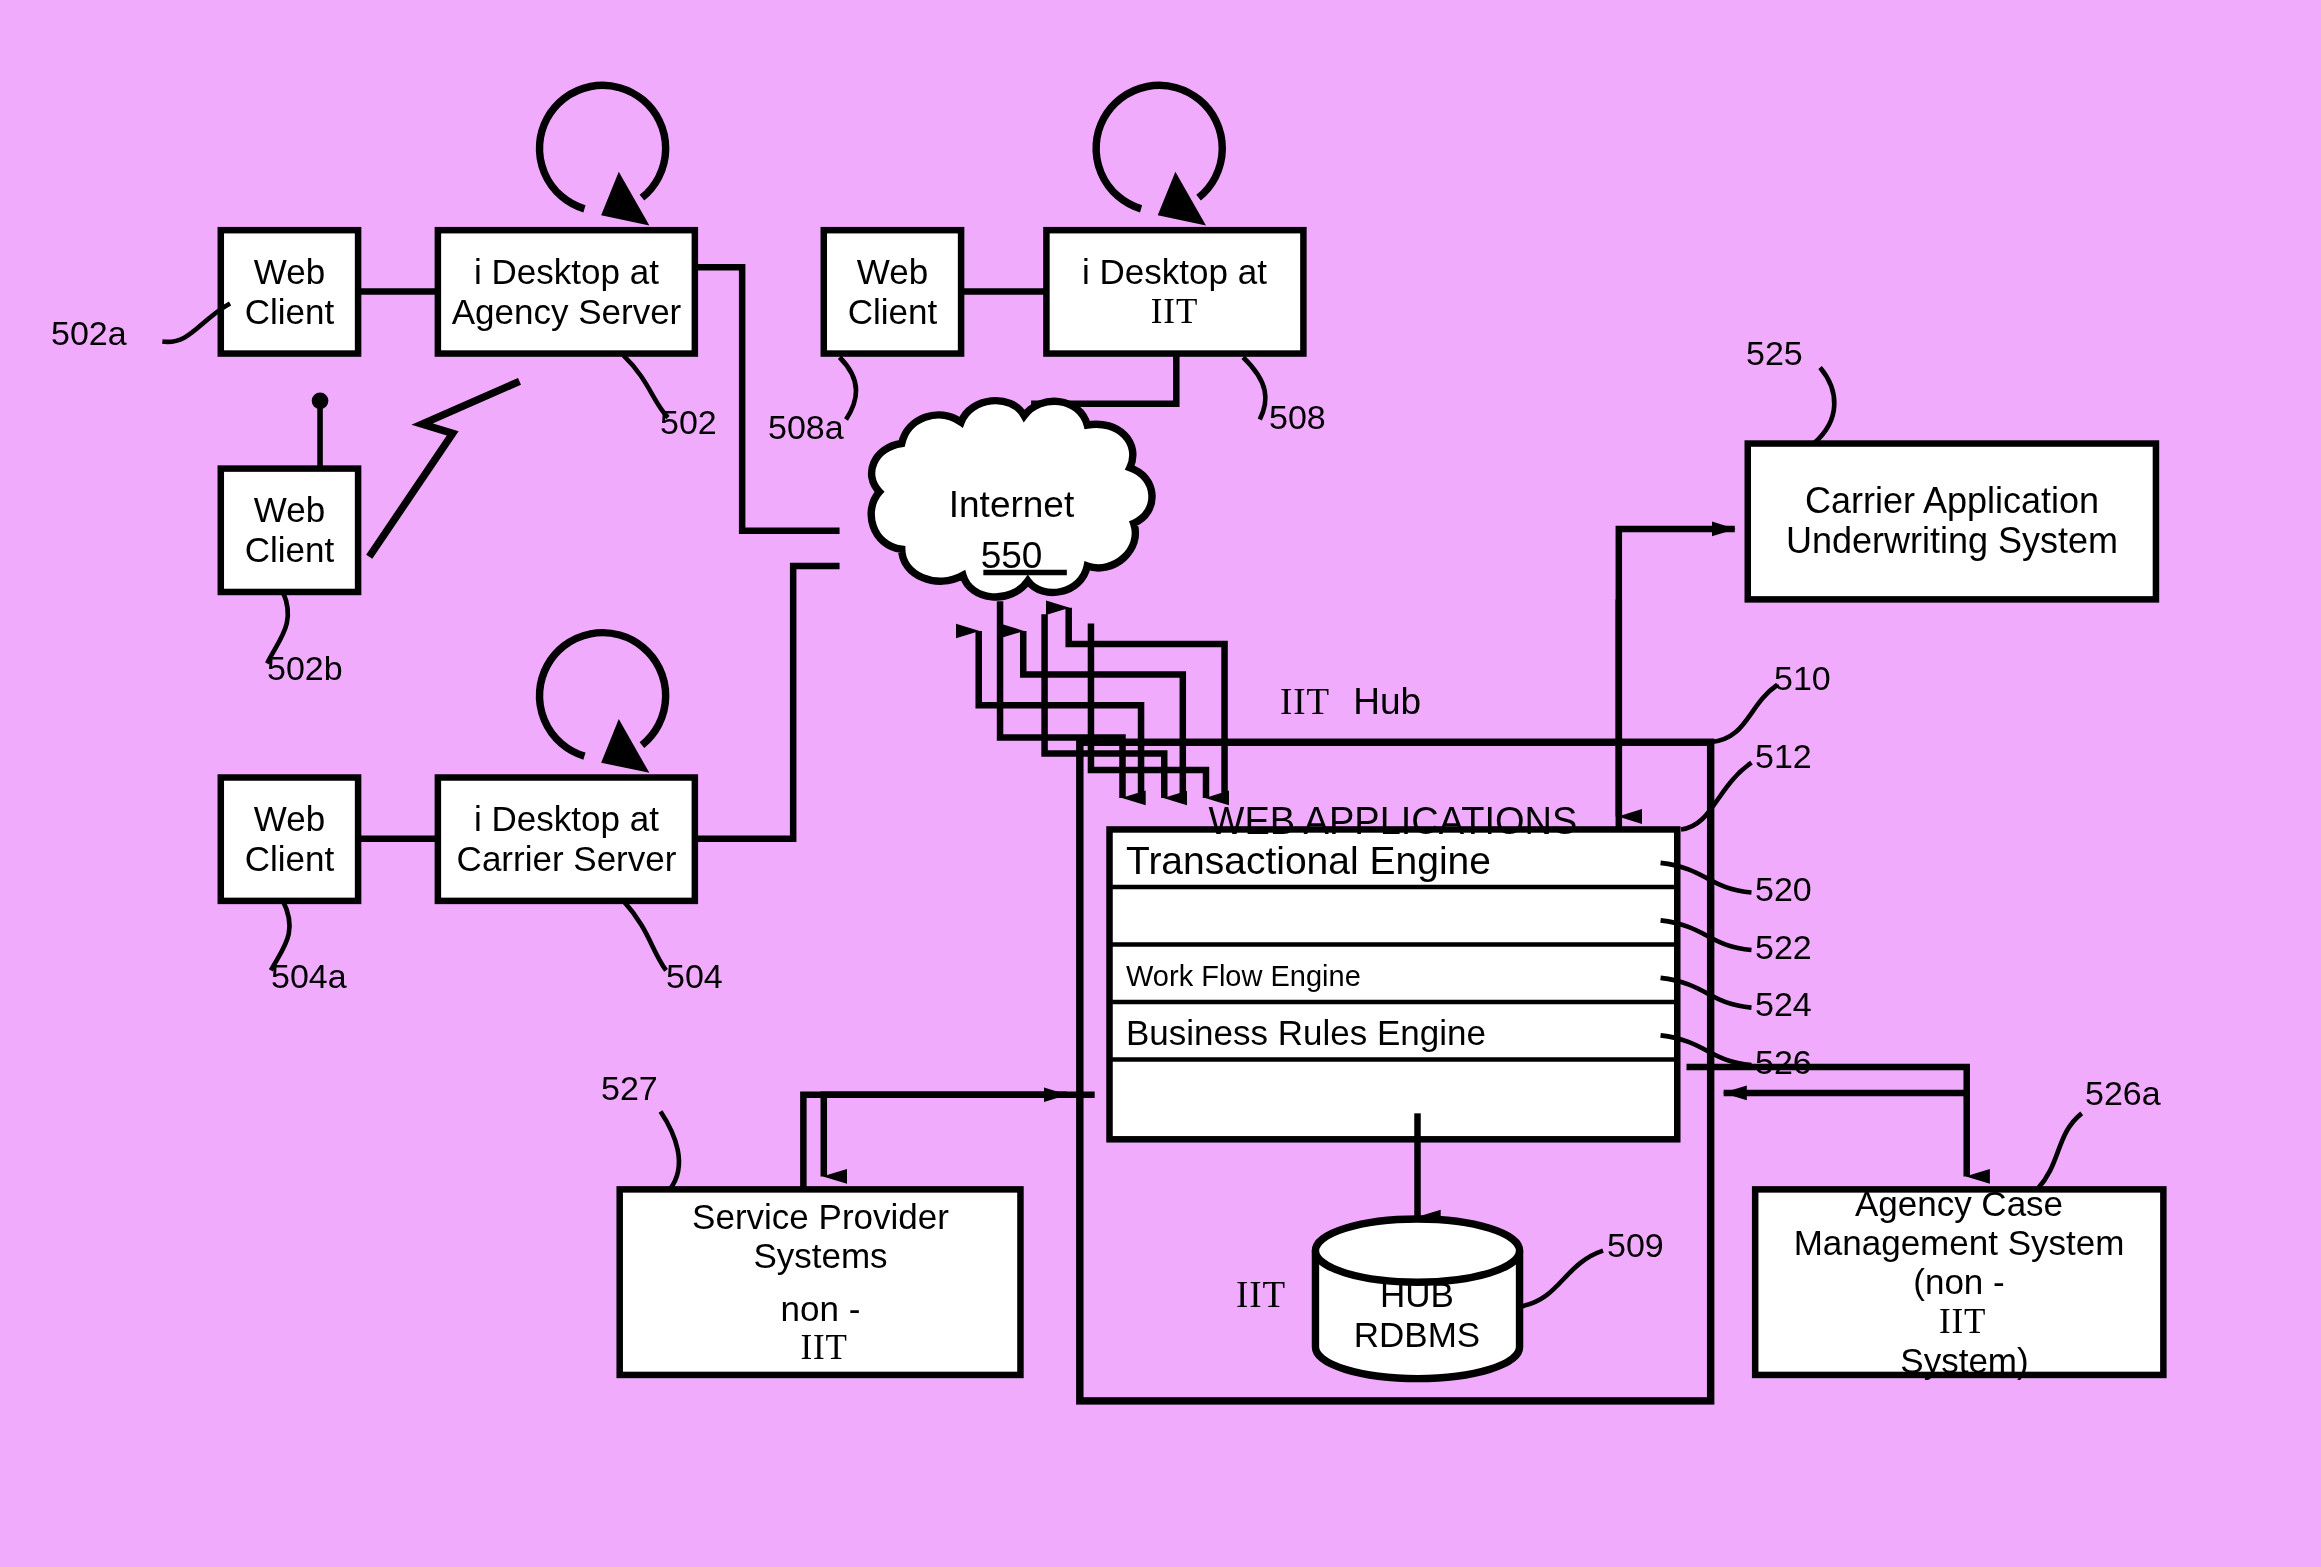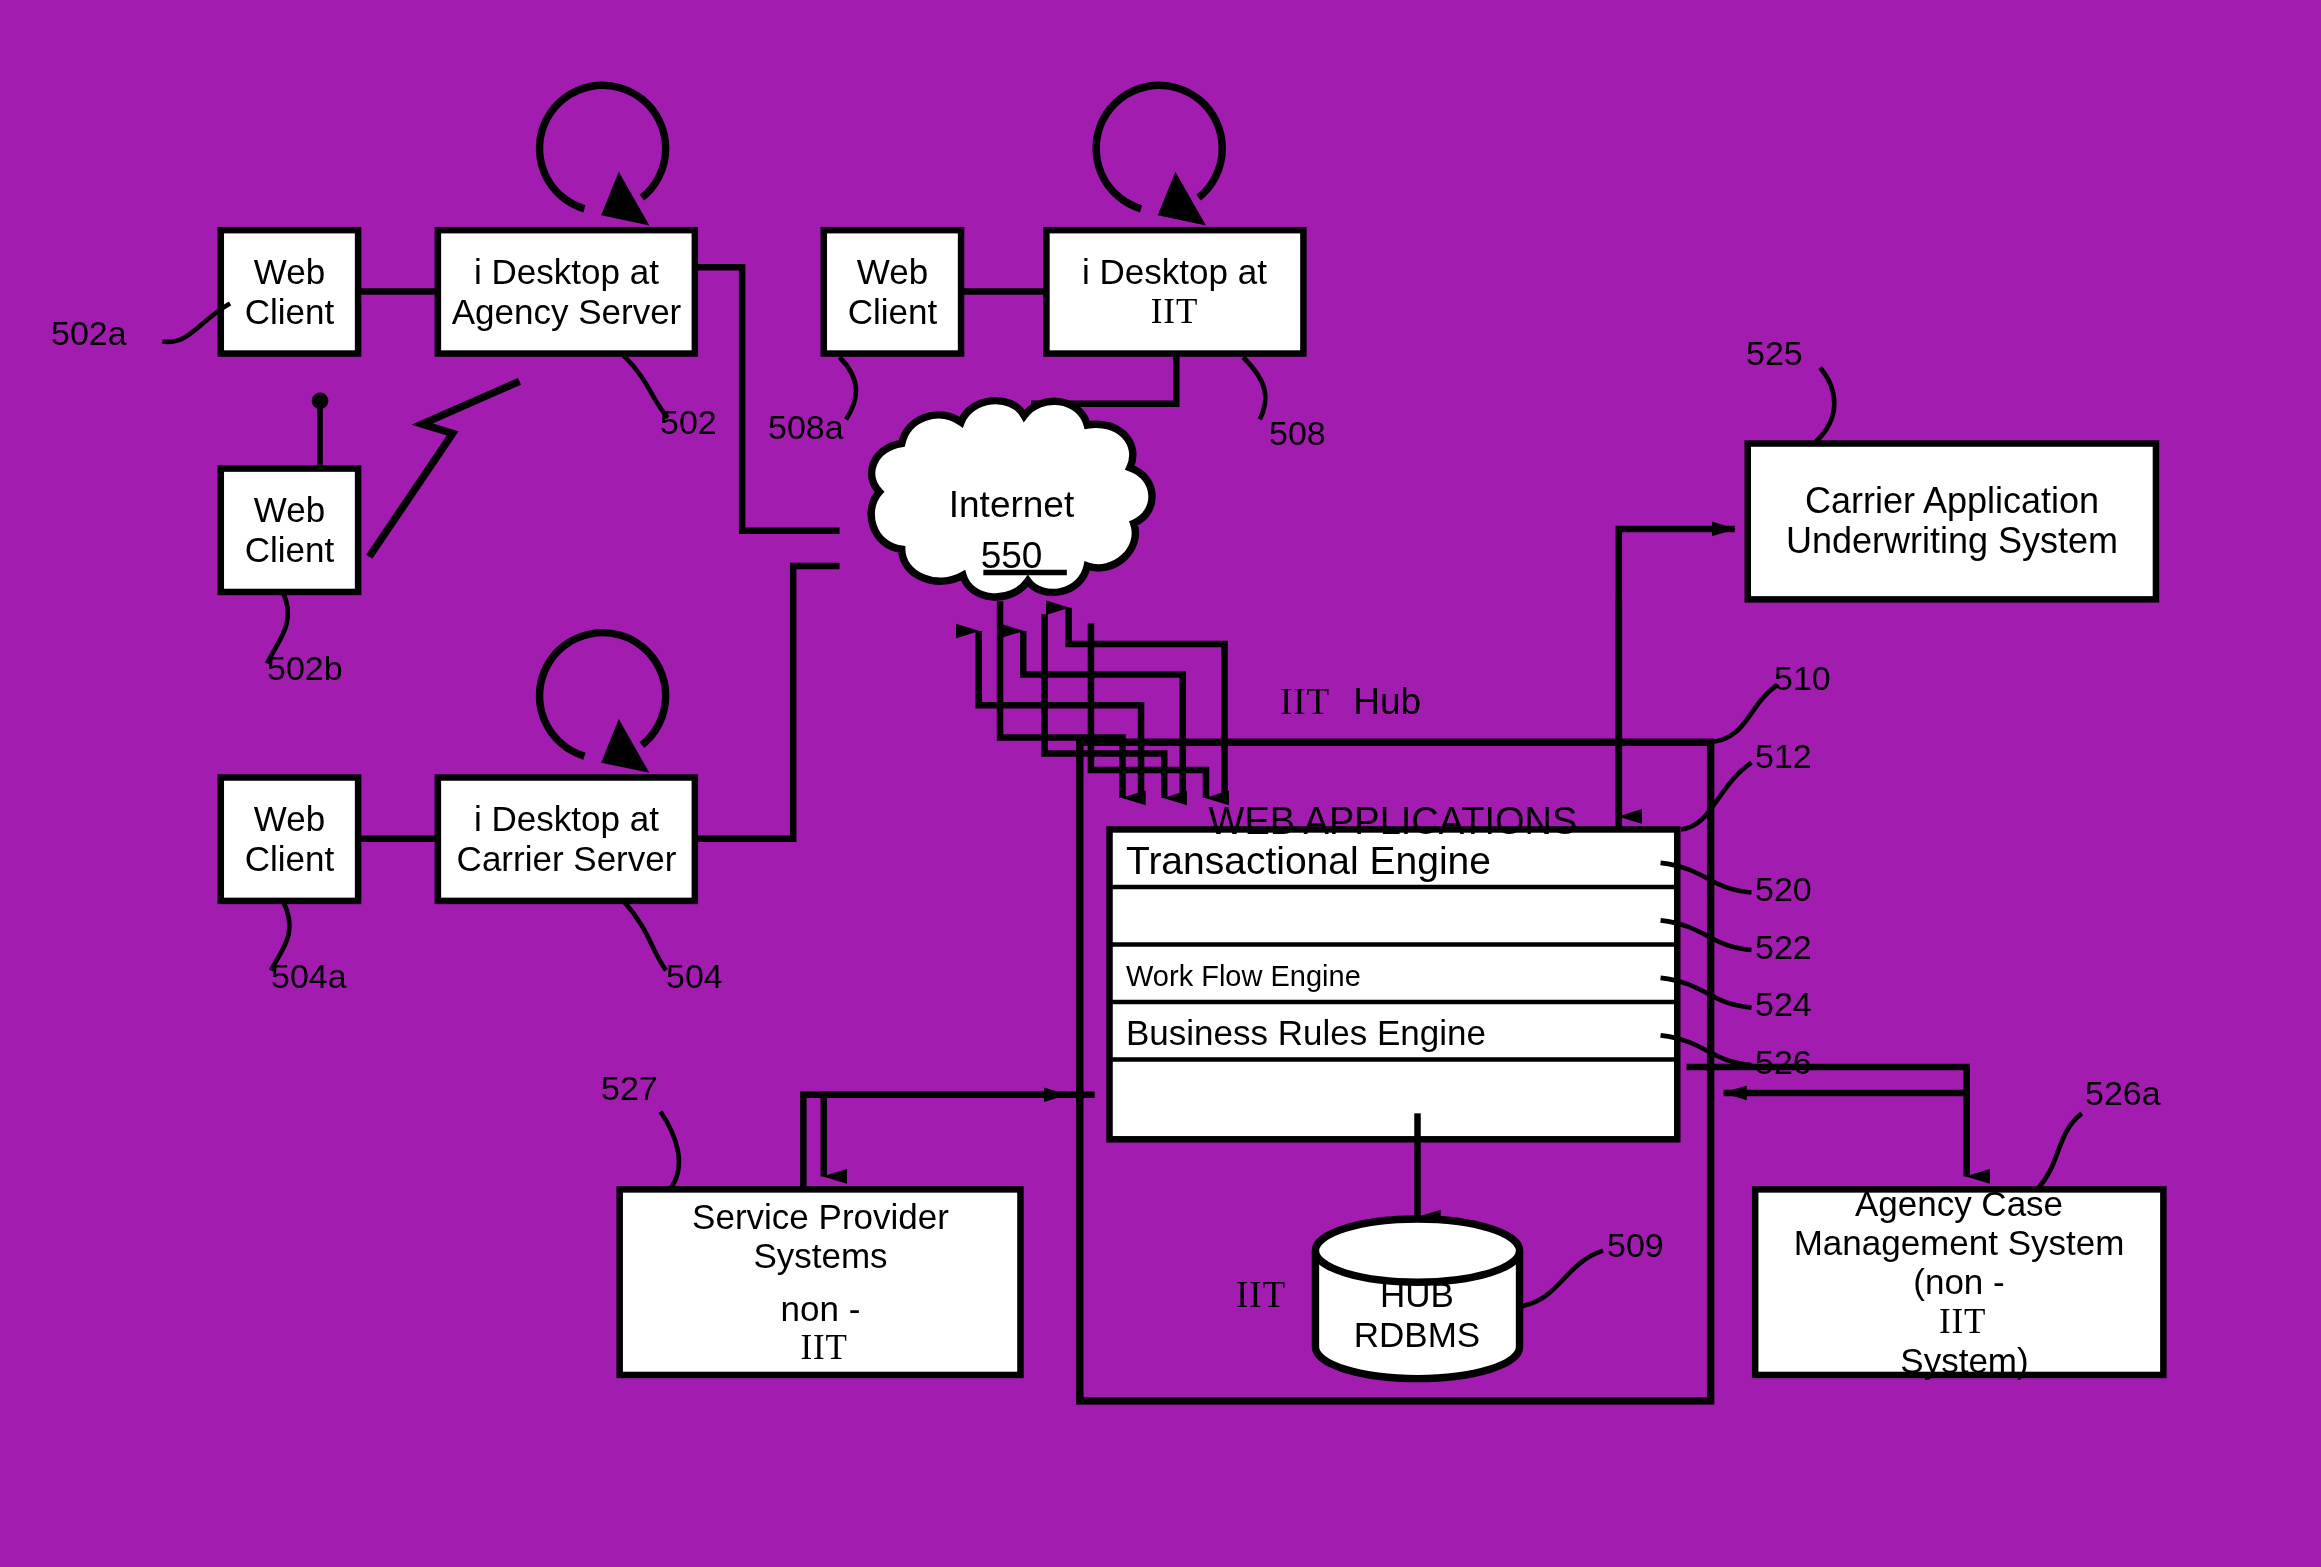--- a/index.html
+++ b/index.html
@@ -1,18 +1,18 @@
 <!DOCTYPE html>
 <html style="font-size:15px"><head>
 <meta charset="utf-8">
 <title>IIT Hub System Architecture Diagram</title>
 <style>
   html,body{margin:0;padding:0;background:#ffffff;}
   body{width:2322px;height:1568px;font-family:"Liberation Sans",sans-serif;color:#000;}
-  #stage{position:relative;width:2322px;height:1568px;overflow:hidden;background:#a21caf;}
+  #stage{position:relative;width:2322px;height:1568px;overflow:hidden;background:#f0abfc;}
   svg#canvas{position:absolute;left:0;top:0;width:2322px;height:1568px;}
   .box-label{
     position:absolute;display:flex;flex-direction:column;align-items:center;
     justify-content:center;text-align:center;line-height:1.12;
     font-family:"Liberation Sans",sans-serif;pointer-events:none;
   }
   .box-label span{display:block;white-space:nowrap;}
   .refnum{
     position:absolute;font-family:"Liberation Sans",sans-serif;
     font-size:34px;white-space:nowrap;
@@ -163,21 +163,21 @@
   <span>Web</span>
   <span>Client</span>
 </div>
 
 <div class="box-label" style="left:1046px;top:230px;width:257px;height:123px;font-size:35px;">
   <span>i Desktop at</span>
   <span class="iit">IIT</span>
 </div>
 
 <div class="refnum" style="left:768px;top:408px;">508a</div>
-<div class="refnum" style="left:1269px;top:414px;">508</div>
+<div class="refnum" style="left:1269px;top:398px;">508</div>
 
 <div class="box-label" style="left:221px;top:777px;width:137px;height:123px;font-size:35px;">
   <span>Web</span>
   <span>Client</span>
 </div>
 
 <div class="box-label" style="left:438px;top:777px;width:257px;height:123px;font-size:35px;">
   <span>i Desktop at</span>
   <span>Carrier Server</span>
 </div>

